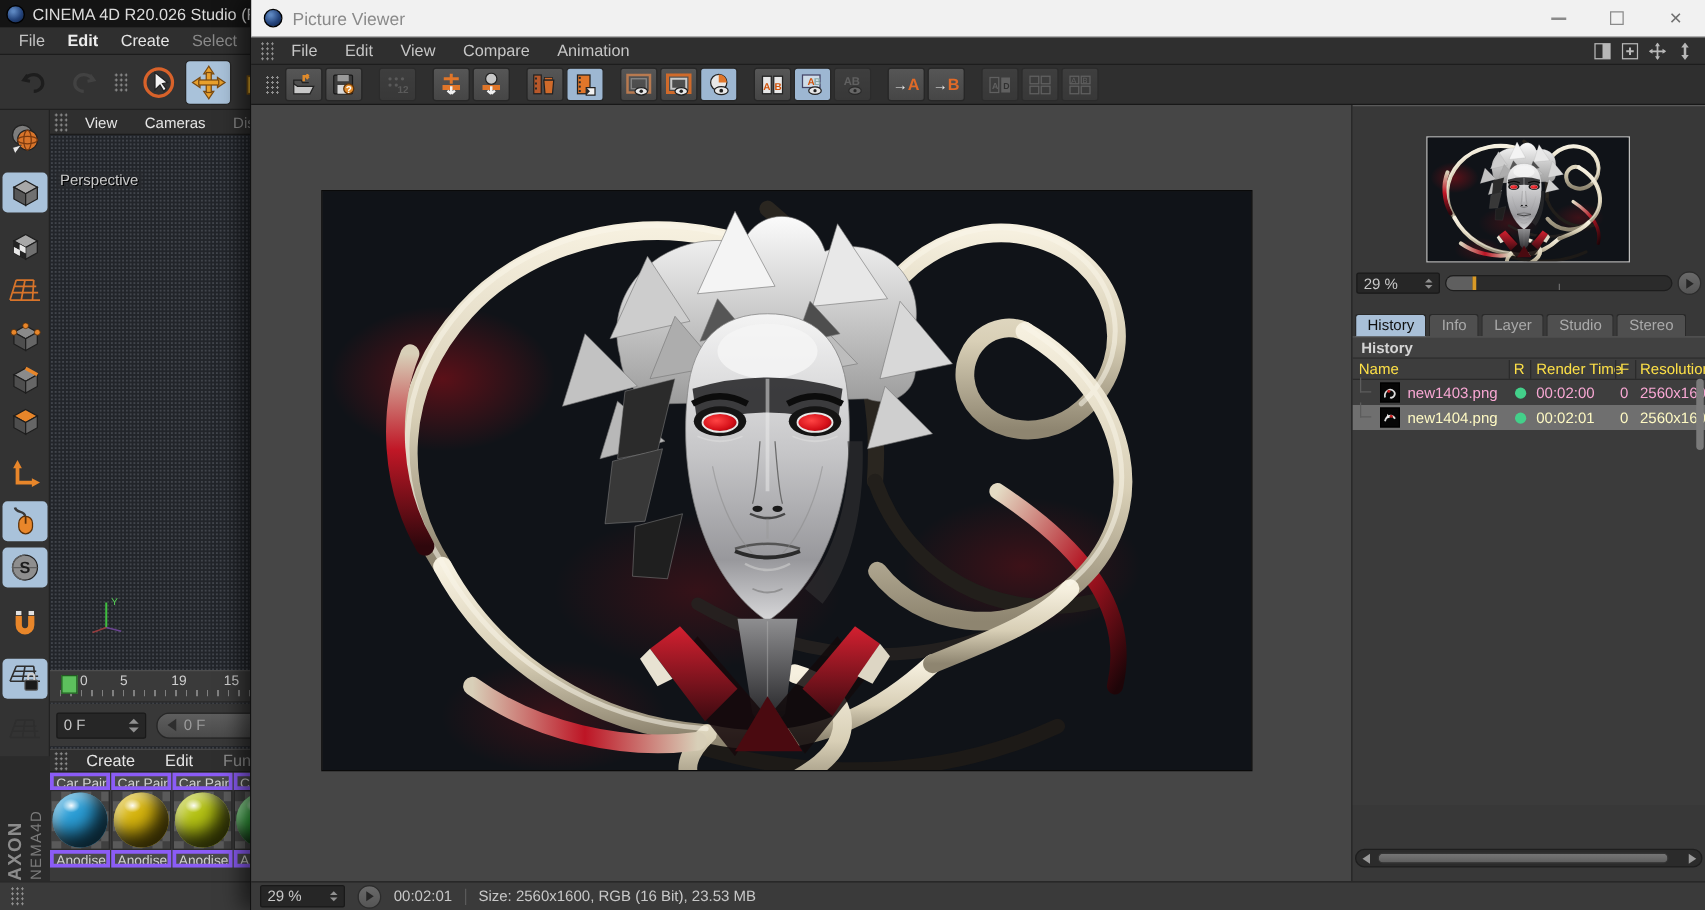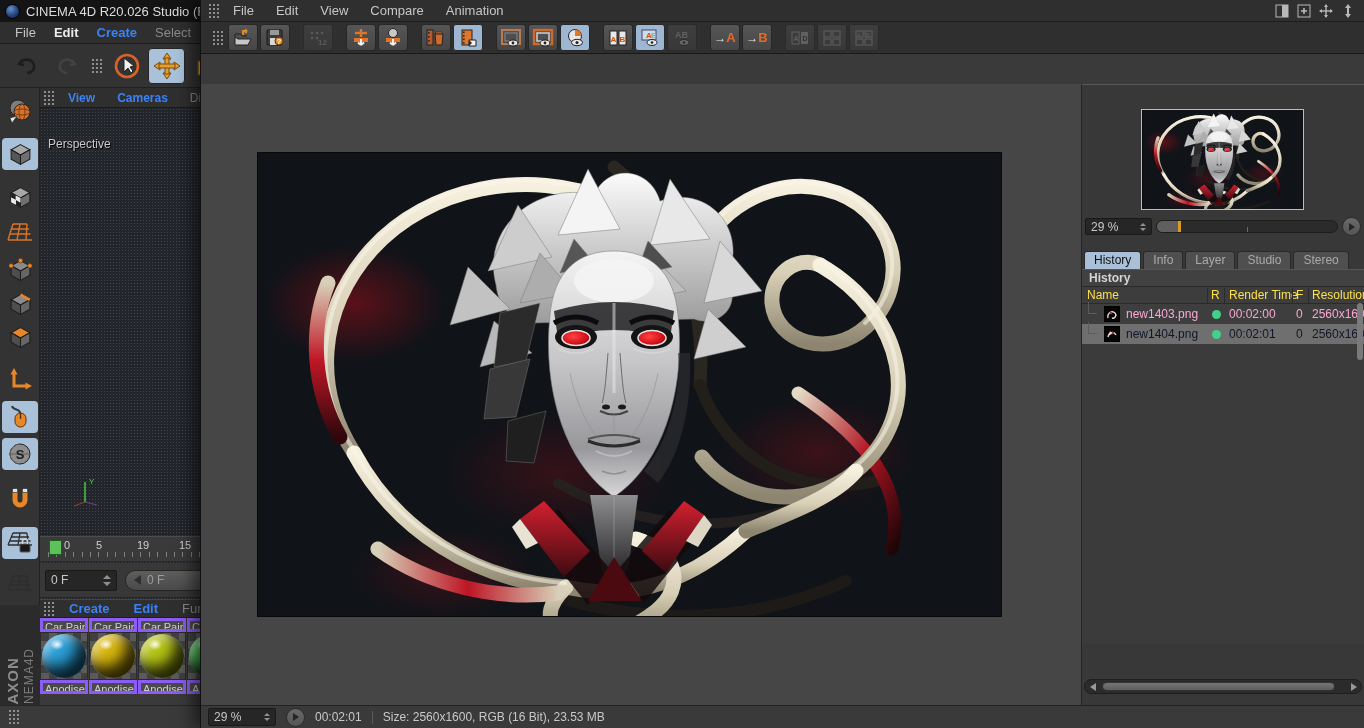--- a/index.html
+++ b/index.html
@@ -12,21 +12,21 @@
   .c4d-title{position:absolute;left:0;top:0;width:100%;height:22px;background:#141414;
     color:#dcdcdc;font-size:13px;display:flex;align-items:center;gap:6px;padding-left:5px;
     white-space:nowrap;overflow:hidden;}
   .logo-ball{width:15px;height:15px;border-radius:50%;flex:0 0 auto;
     background:radial-gradient(circle at 35% 30%,#5c86c0 8%,#24447c 55%,#0c1c3a 100%);
     border:1px solid #000;}
   .c4d-menubar{position:absolute;left:0;top:22px;width:100%;height:22px;background:#2f2f2f;
     border-bottom:1px solid #1c1c1c;display:flex;align-items:center;font-size:13px;padding-left:6px;}
   .c4d-menubar span{padding:0 9px;}
   .m-file{color:#c4c4c4;} .m-bold{color:#ececec;font-weight:bold;}
-  .m-yellow{color:#3b82f6;font-weight:bold;} .m-dim{color:#8a8a8a;}
+  .m-yellow{color:#e5e5e5;font-weight:normal;} .m-dim{color:#8a8a8a;}
   .c4d-toolbar{position:absolute;left:0;top:44px;width:100%;height:44px;background:#333;
     border-bottom:1px solid #202020;display:flex;align-items:center;gap:3px;padding-left:8px;}
   .tbtn{width:37px;height:36px;border-radius:4px;background:linear-gradient(#585858,#454545);
     border:1px solid #262626;display:flex;align-items:center;justify-content:center;flex:0 0 auto;}
   .tbtn.active{background:#a9c2da;}
   .tbtn.ghost{background:transparent;border-color:transparent;}
   .grip{width:11px;height:16px;flex:0 0 auto;margin:0 3px;
     background-image:radial-gradient(#8f8f8f .9px,transparent 1.1px);background-size:4px 4px;}
 
   
@@ -147,21 +147,21 @@
 
   .histwrap{position:absolute;left:0;right:0;top:164px;bottom:0;}
   .sechead{height:18px;background:#414141;border-top:1px solid #565656;border-bottom:1px solid #2a2a2a;
     color:#d4d4d4;font-size:12px;font-weight:bold;line-height:17px;padding-left:7px;}
   .thead{position:relative;height:17px;background:#3d3d3d;border-bottom:1px solid #2a2a2a;
     color:#fde047;font-size:12px;}
   .thead div{position:absolute;top:1px;white-space:nowrap;}
   .col-name{left:5px;} .col-r{left:129px;} .col-time{left:147px;} .col-f{left:214px;} .col-res{left:230px;}
   .vline{position:absolute;top:0;bottom:0;width:1px;background:#2b2b2b;}
   .trow{position:relative;height:20px;background:#3e3e3e;color:#f9a8d4;font-size:12px;}
-  .trow.sel{background:#6f6f6f;color:#0f172a;}
+  .trow.sel{background:#6f6f6f;color:#fef9c3;}
   .tree{position:absolute;left:6px;top:-2px;width:9px;height:12px;
     border-left:1px solid #5c5c5c;border-bottom:1px solid #5c5c5c;}
   .rthumb{position:absolute;left:22px;top:2px;width:16px;height:16px;background:#060606;
     border:1px solid #000;}
   .rname{position:absolute;left:44px;top:3px;}
   .rdot{position:absolute;left:130px;top:6px;width:9px;height:9px;border-radius:50%;}
   .rtime{position:absolute;left:147px;top:3px;}
   .rf{position:absolute;left:214px;top:3px;}
   .rres{position:absolute;left:230px;top:3px;white-space:nowrap;}
   .listrest{height:300px;background:#3b3b3b;}
@@ -450,20 +450,35 @@
       <span class="b2">CINEMA4D</span>
     </div>
 
     <div class="c4d-status">
       <div class="grip"></div>
     </div>
   </div>
 
   <div id="pv">
 
+    <div class="pv-title">
+      <span class="logo-ball"></span>
+      <span>Picture Viewer</span>
+      <span style="margin-left:auto;display:flex;height:100%">
+        <span class="wc">
+            <span class="wc-min"></span>
+          </span>
+        <span class="wc">
+            <span class="wc-max"></span>
+          </span>
+        <span class="wc wc-close">
+            <span>×</span>
+          </span>
+      </span>
+    </div>
 
     <div class="pv-menubar">
       <div class="grip"></div>
       <span class="mi">File</span>
       <span class="mi">Edit</span>
       <span class="mi">View</span>
       <span class="mi">Compare</span>
       <span class="mi">Animation</span>
       <span class="pv-micons">
         <span class="micon">

